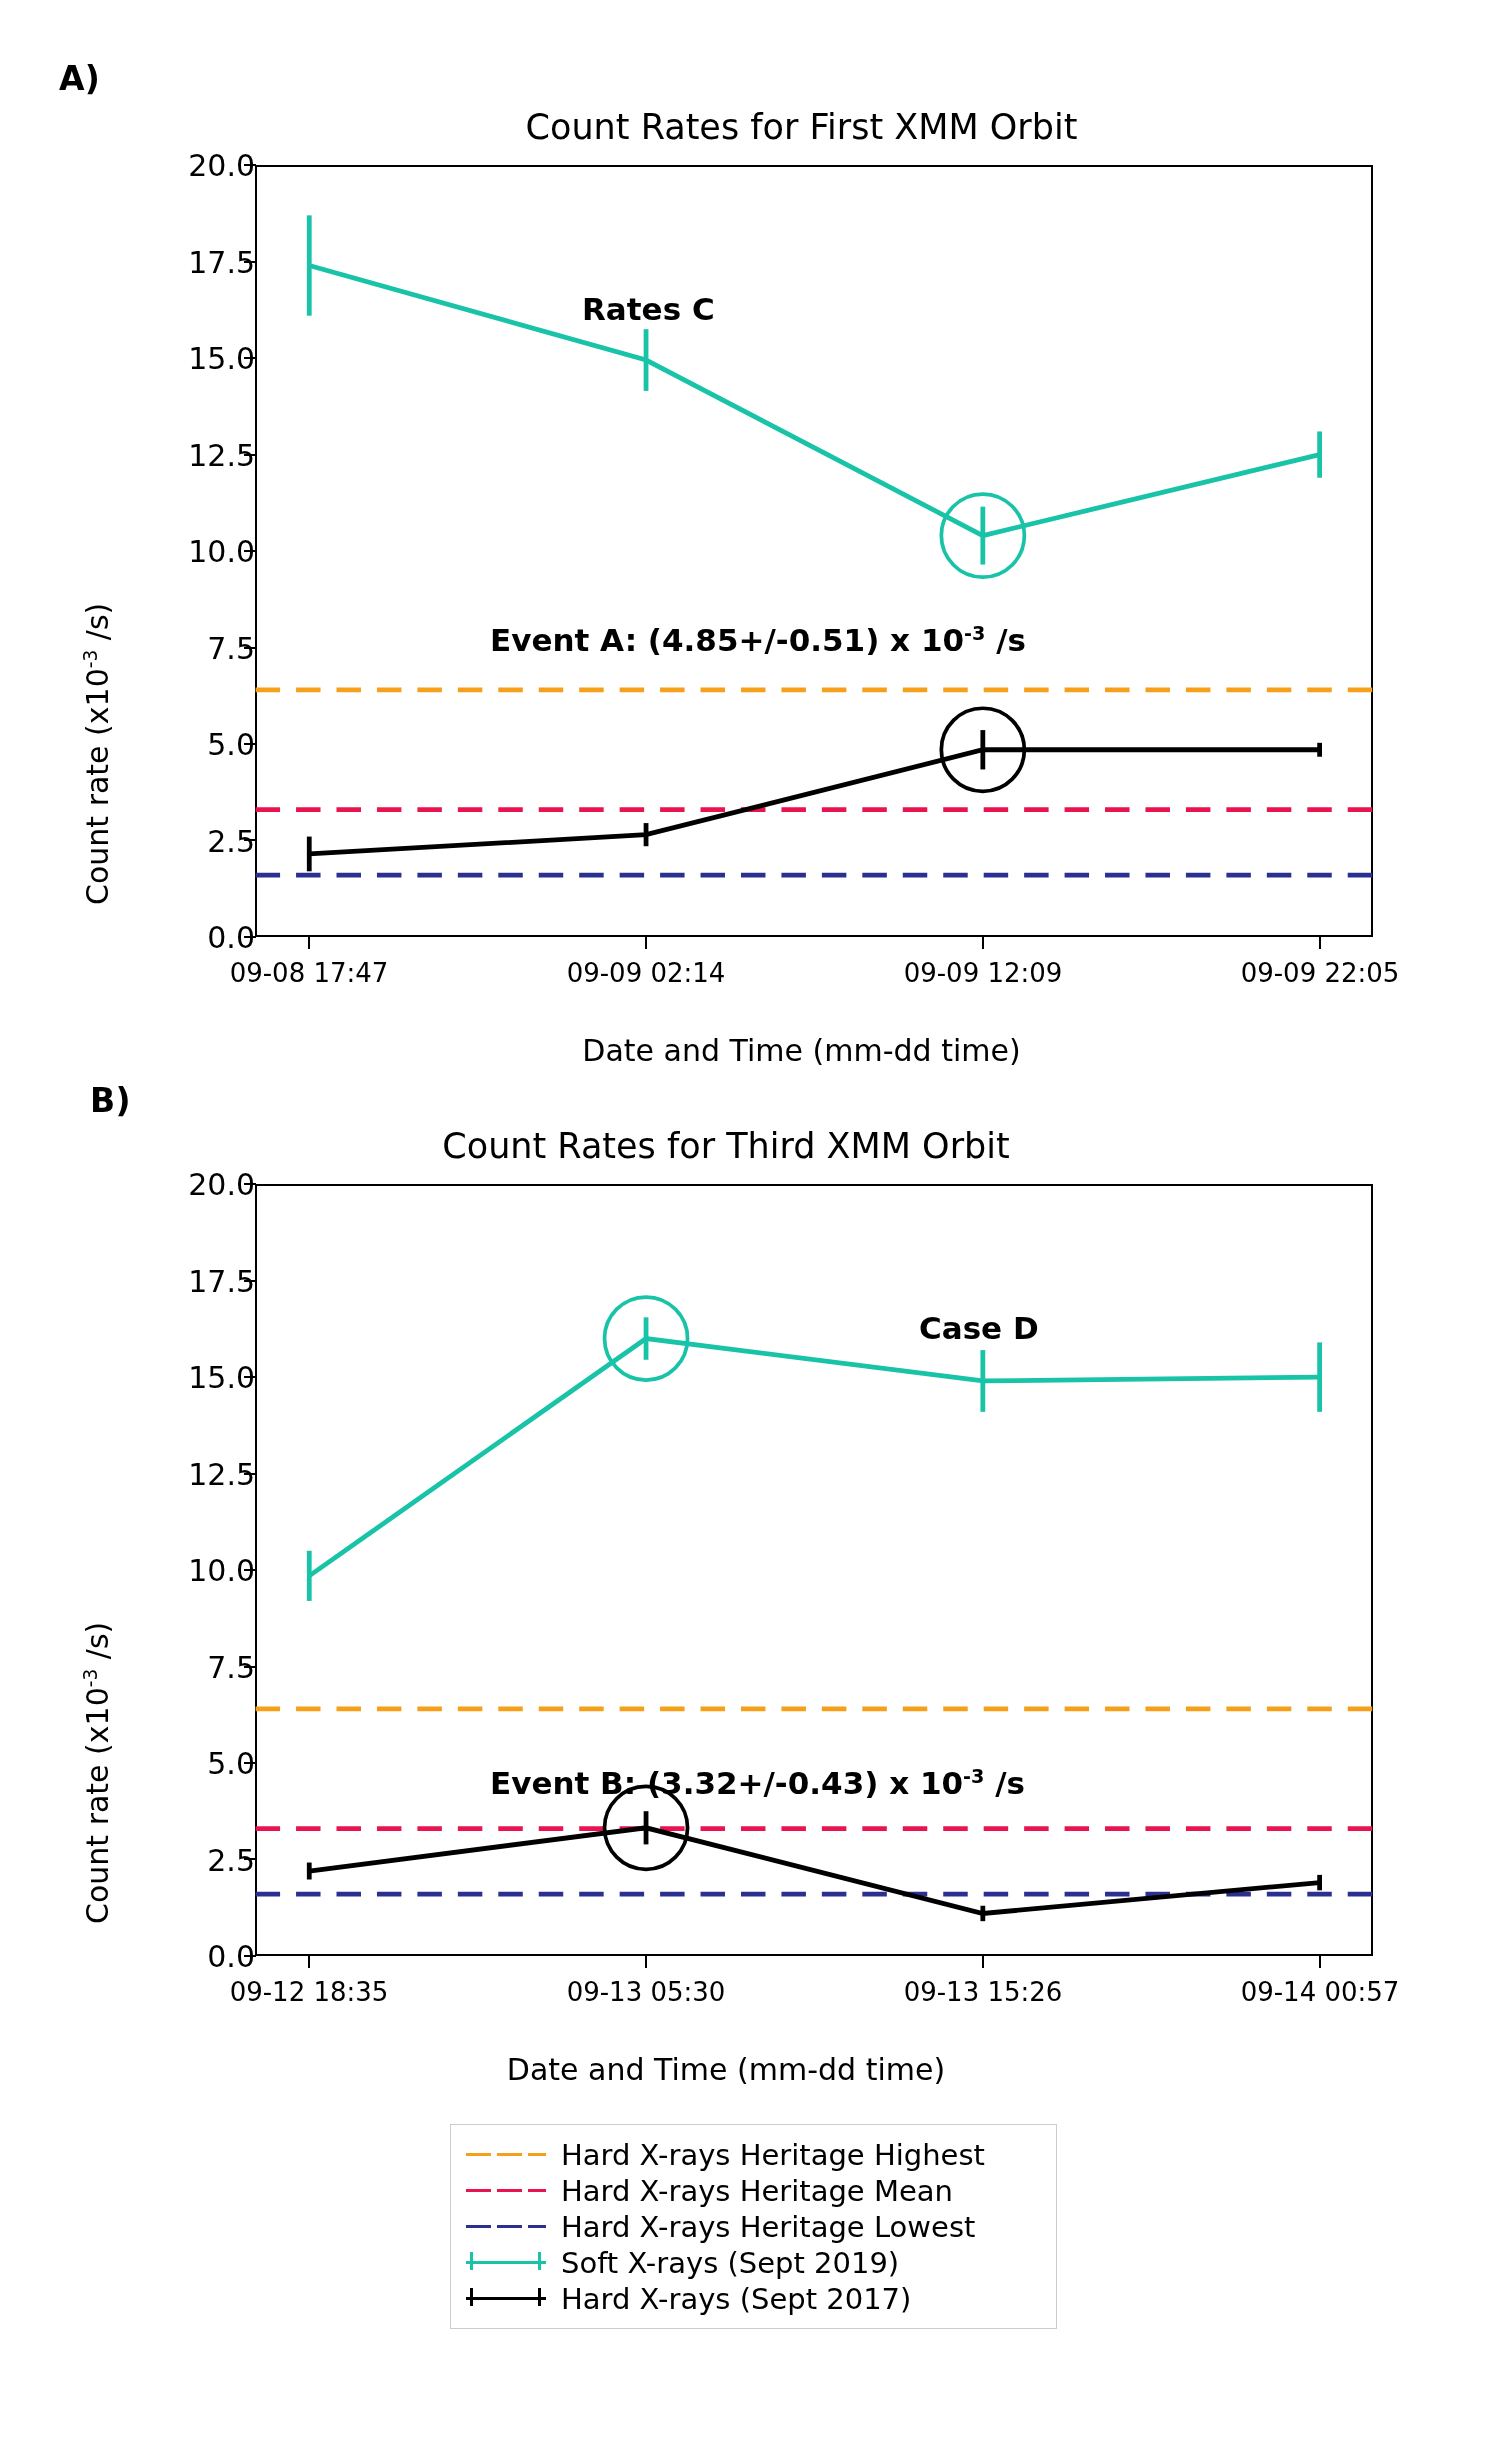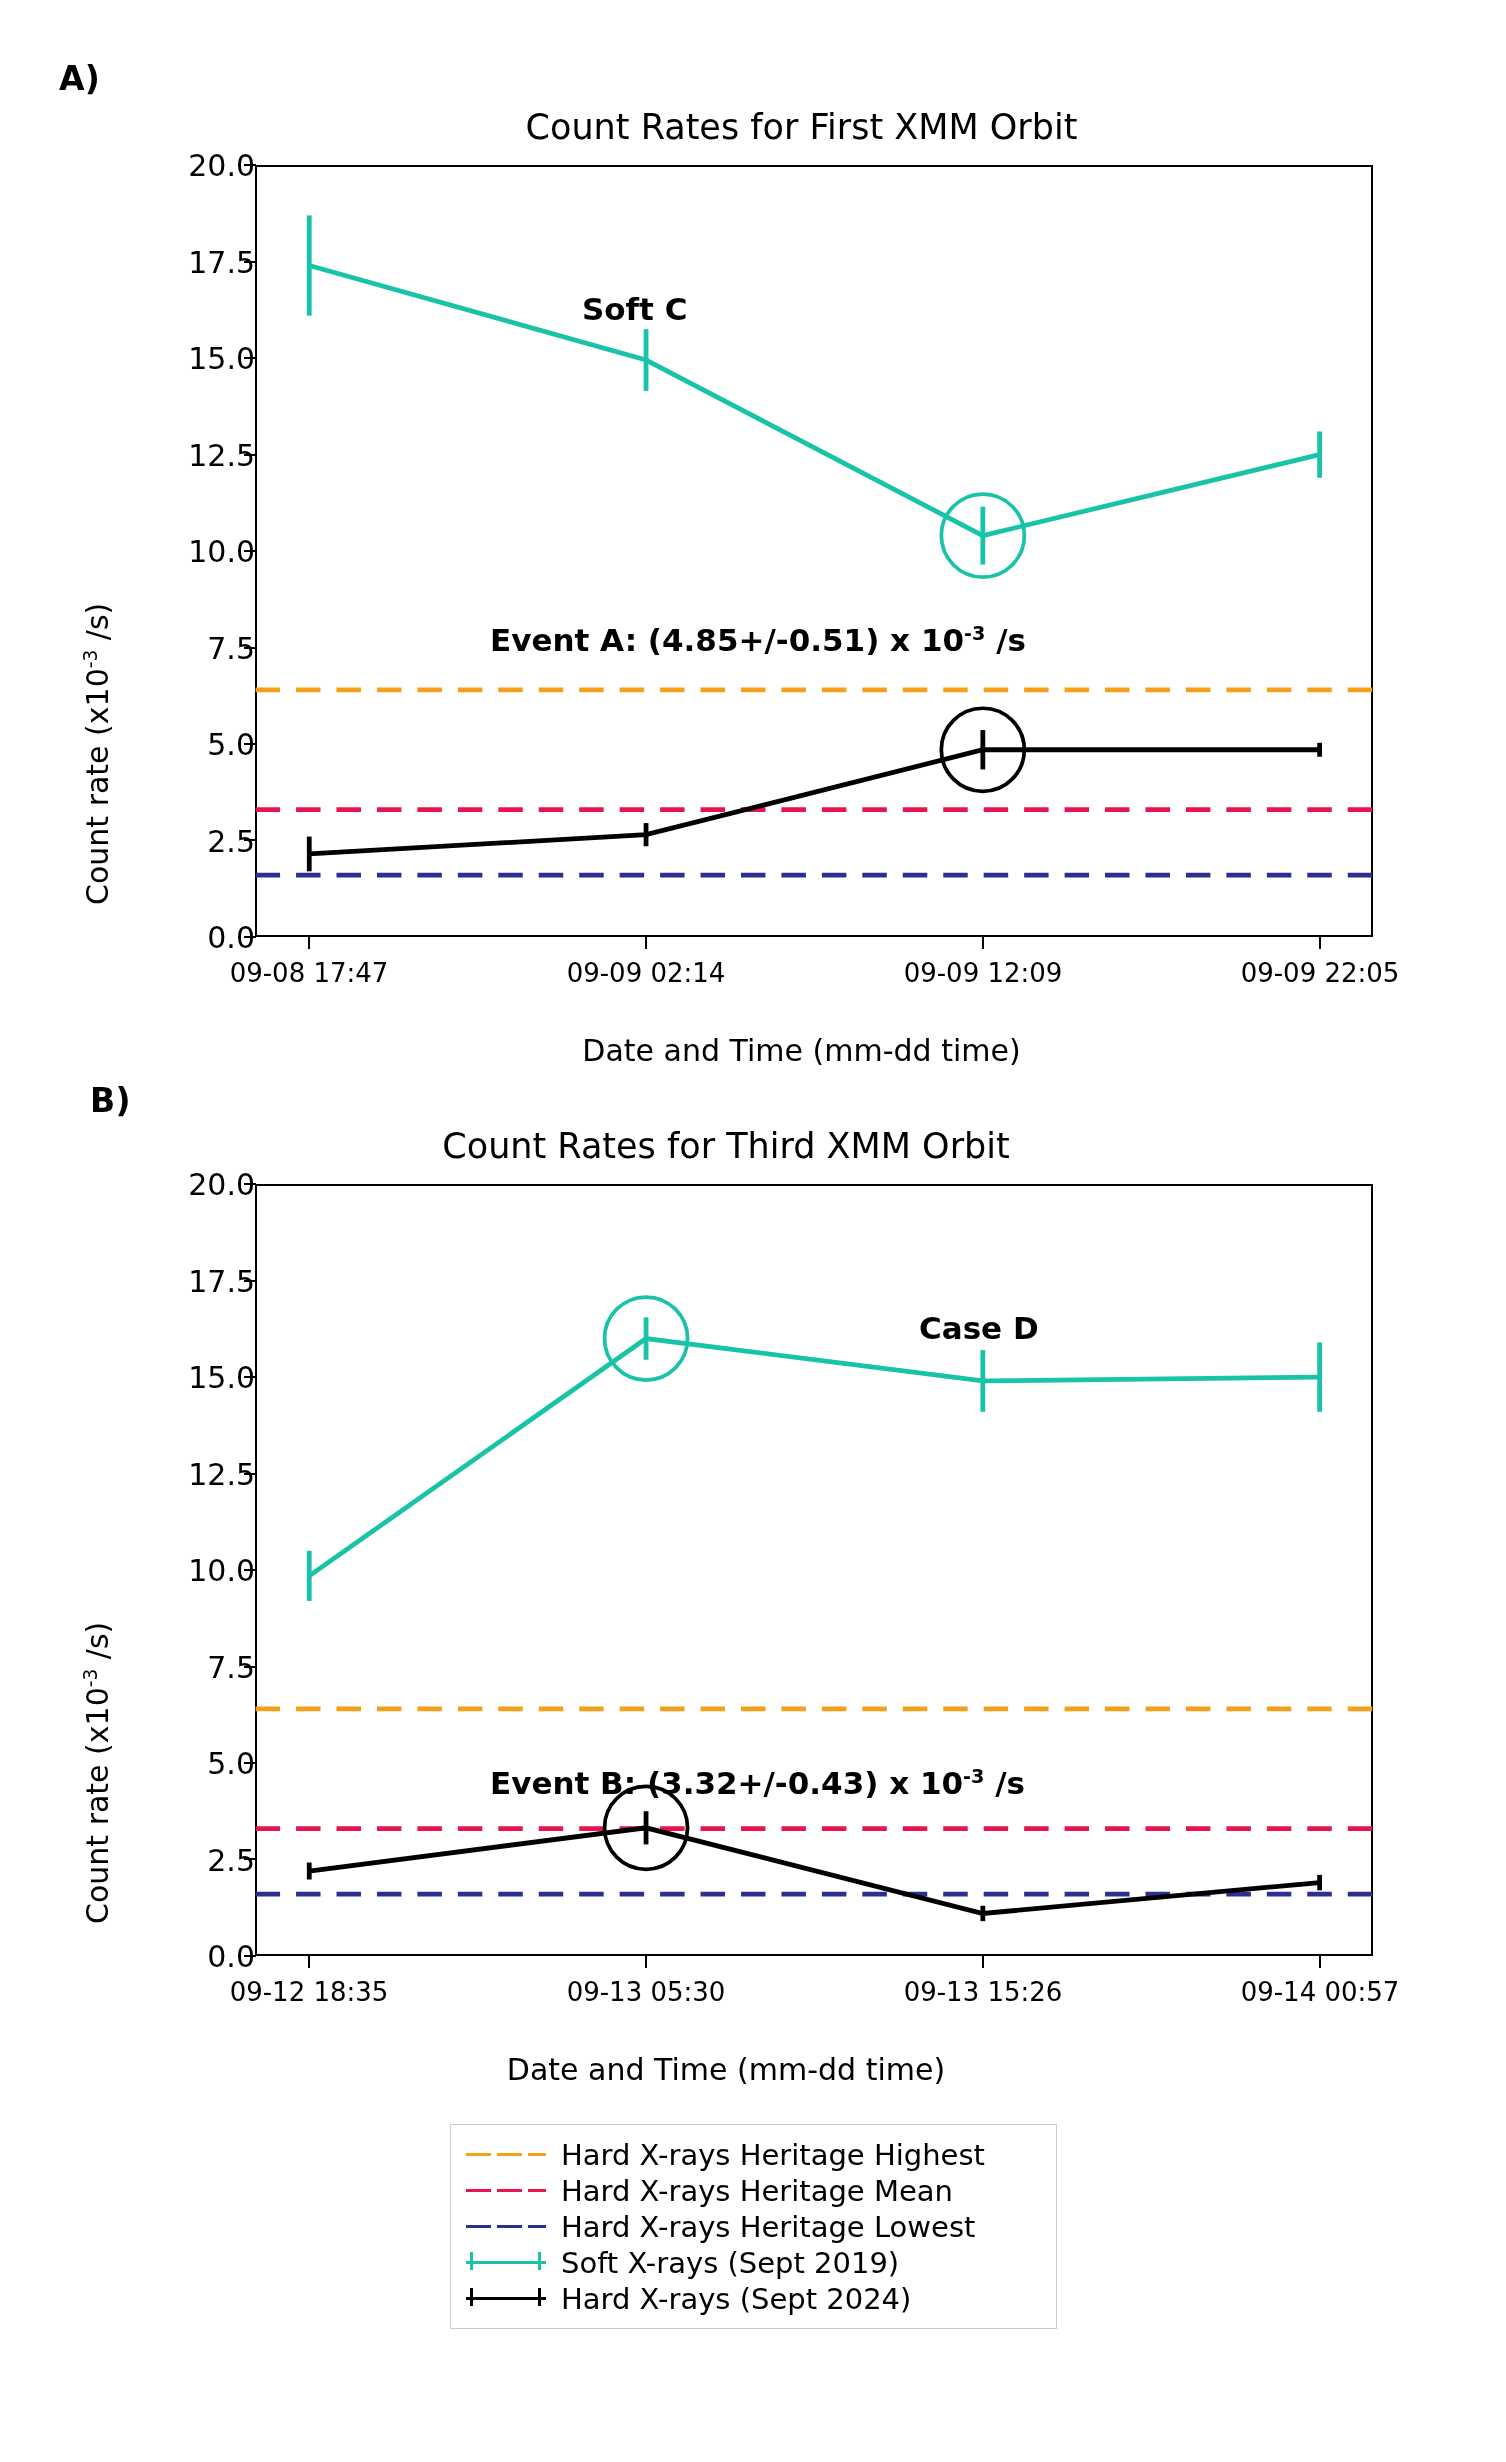--- a/index.html
+++ b/index.html
@@ -170,21 +170,21 @@
         <div class="xtick" style="left: 646px; top: 862px;">09-09 02:14</div>
         <div class="xtickmark" style="left: 645px; top: 841px;"></div>
         <div class="xtick" style="left: 983px; top: 862px;">09-09 12:09</div>
         <div class="xtickmark" style="left: 982px; top: 841px;"></div>
         <div class="xtick" style="left: 1320px; top: 862px;">09-09 22:05</div>
         <div class="xtickmark" style="left: 1319px; top: 841px;"></div>
       </div>
     <div class="ylabel" id="ylabA" style="left: 80px; top: 809px;">Count rate (x10<sup>-3</sup> /s)</div>
     <div class="xlabel" id="xlabA" style="top:937px;">Date and Time (mm-dd time)</div>
     <div id="annA">
-        <div class="annot" style="left: 582px; top: 195px;">Soft C</div>
+        <div class="annot" style="left: 582px; top: 195px;">Rates C</div>
         <div class="annot" style="left: 490px; top: 526px;">Event A: (4.85+/-0.51) x 10<sup>-3</sup> /s</div>
       </div>
   </div>
 
   <div class="panel-label" style="left:90px;top:1081px;">B)</div>
 
   <div class="chart-block" id="chartB" style="left:0px;top:1115px;width:1356px;height:958px;">
     <div class="chart-title" style="top:10.6px;">Count Rates for Third XMM Orbit</div>
     <div class="plot" id="plotB" style="left:255px;top:69px;width:1118px;height:772px;"></div>
     <svg id="svgB" width="1507" height="958" viewBox="0 0 2831 1800">
@@ -272,18 +272,18 @@
           <i class="cap capR" style="background: rgb(25, 195, 168);"></i>
         </span>
         <span class="legend-text">Soft X-rays (Sept 2019)</span>
       </div>
       <div class="legend-row">
         <span class="legend-swatch">
           <i class="solid" style="background: rgb(0, 0, 0);"></i>
           <i class="cap capL" style="background: rgb(0, 0, 0);"></i>
           <i class="cap capR" style="background: rgb(0, 0, 0);"></i>
         </span>
-        <span class="legend-text">Hard X-rays (Sept 2024)</span>
+        <span class="legend-text">Hard X-rays (Sept 2017)</span>
       </div>
     </div>
 
 </div>
 
 
 </body></html>

